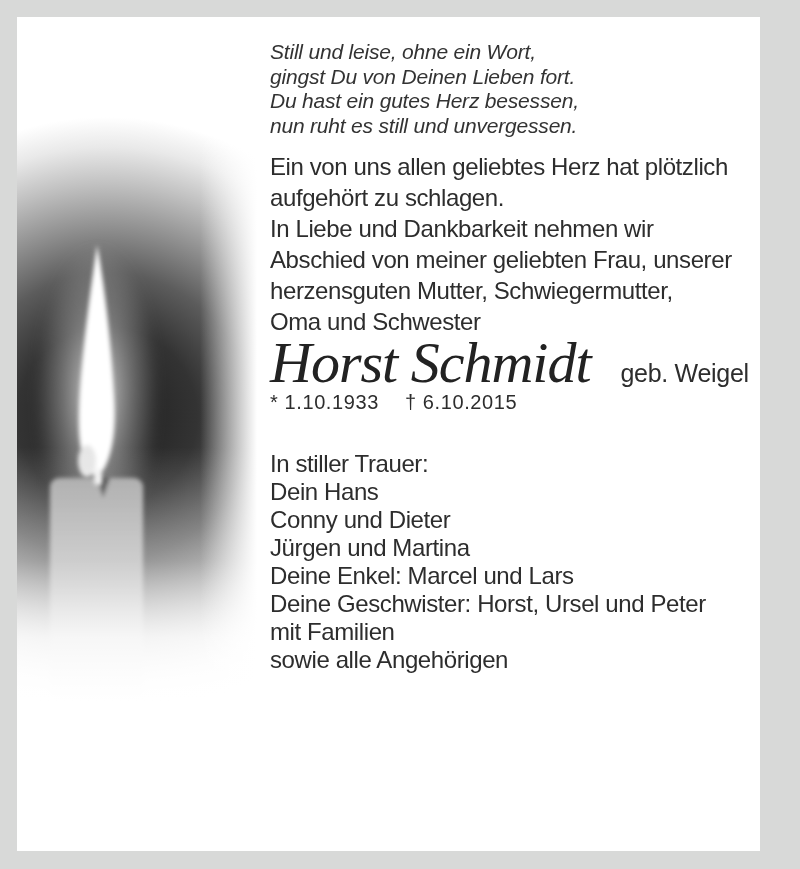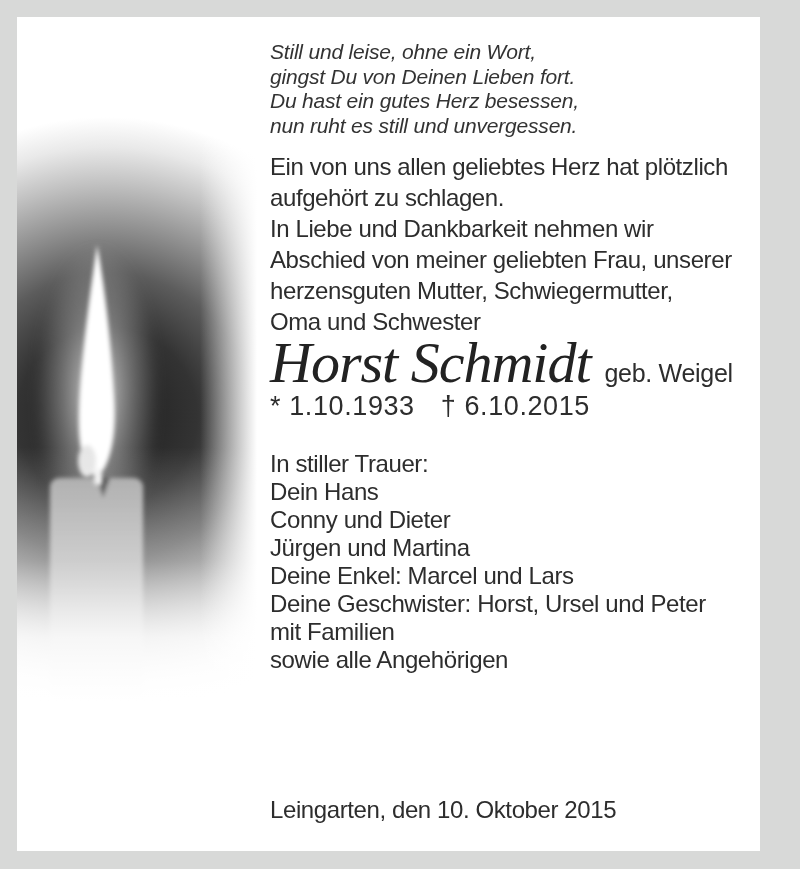--- a/index.html
+++ b/index.html
@@ -57,26 +57,26 @@
   }
   .name {
     font-family: "Liberation Serif", serif;
     font-style: italic;
     font-size: 58px;
     letter-spacing: -1px;
   }
   .maiden {
     font-size: 25px;
     letter-spacing: -0.3px;
-    margin-left: 14px;
+    margin-left: 30px;
     color: #2d2d2d;
   }
   .dates {
     top: 374px;
-    font-size: 27px;
+    font-size: 20px;
     letter-spacing: 0.6px;
     white-space: nowrap;
   }
   .dates .death {
     margin-left: 26px;
   }
   .mourners {
     top: 433px;
     font-size: 24px;
     line-height: 28px;
@@ -180,15 +180,14 @@
   <div class="txt mourners">In stiller Trauer:
 Dein Hans
 Conny und Dieter
 Jürgen und Martina
 Deine Enkel: Marcel und Lars
 Deine Geschwister: Horst, Ursel und Peter
 mit Familien
 sowie alle Angehörigen</div>
 
 
-  <div class="txt closing">Leingarten, den 10. Oktober 2015</div>
 
 </div>
 
 </body></html>

